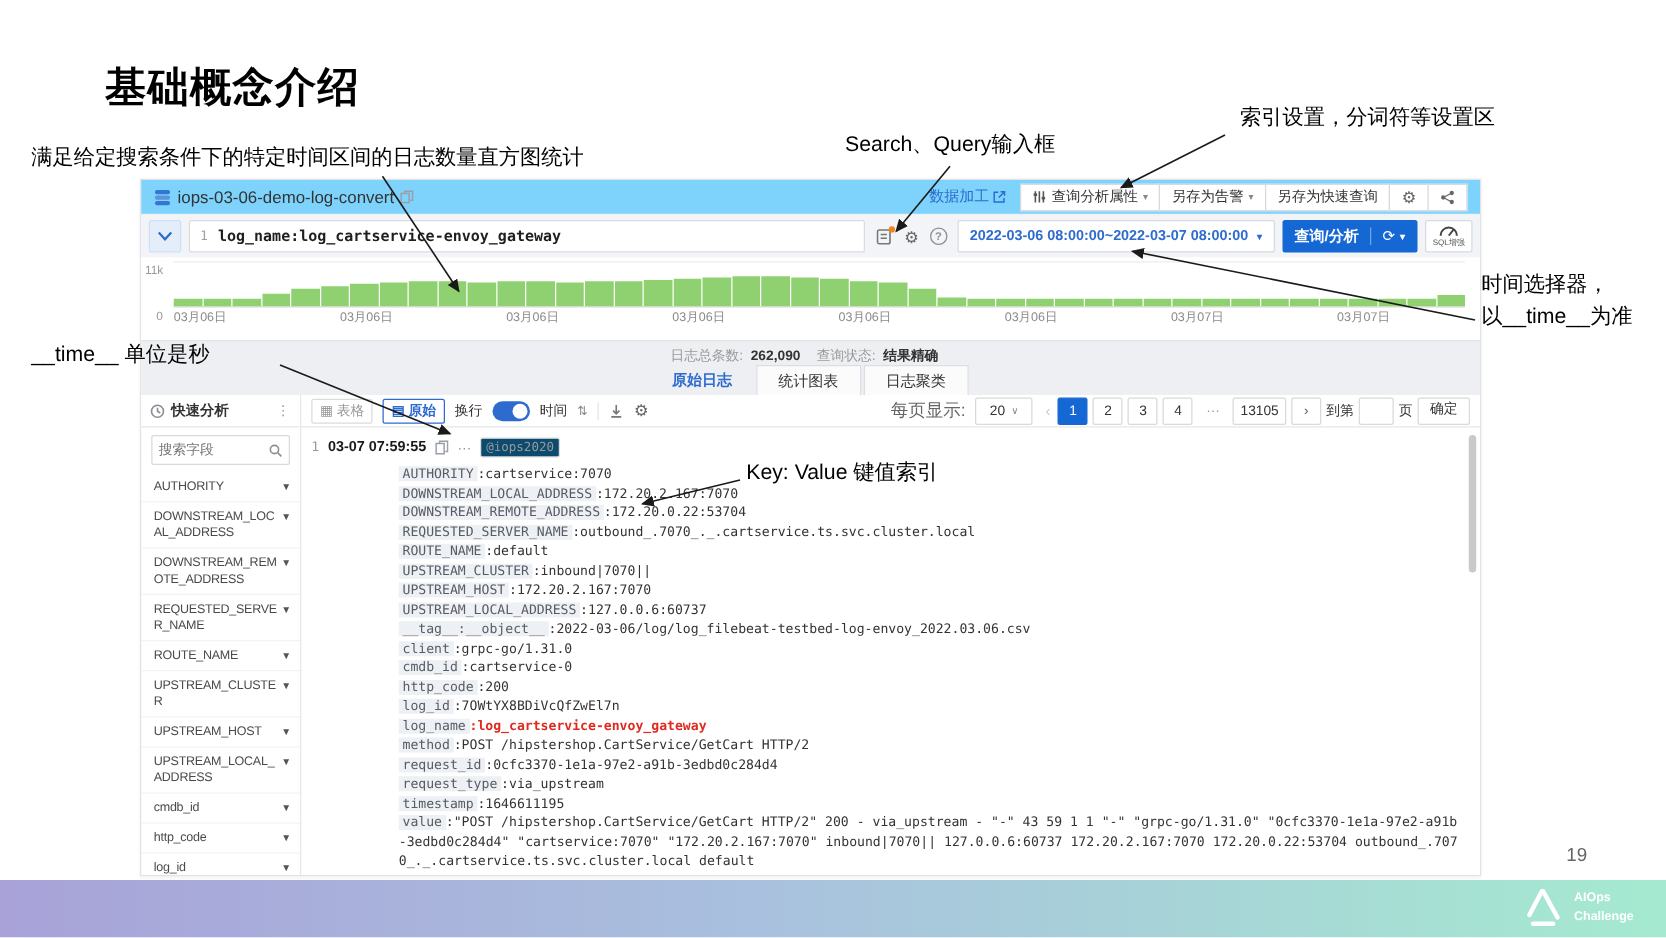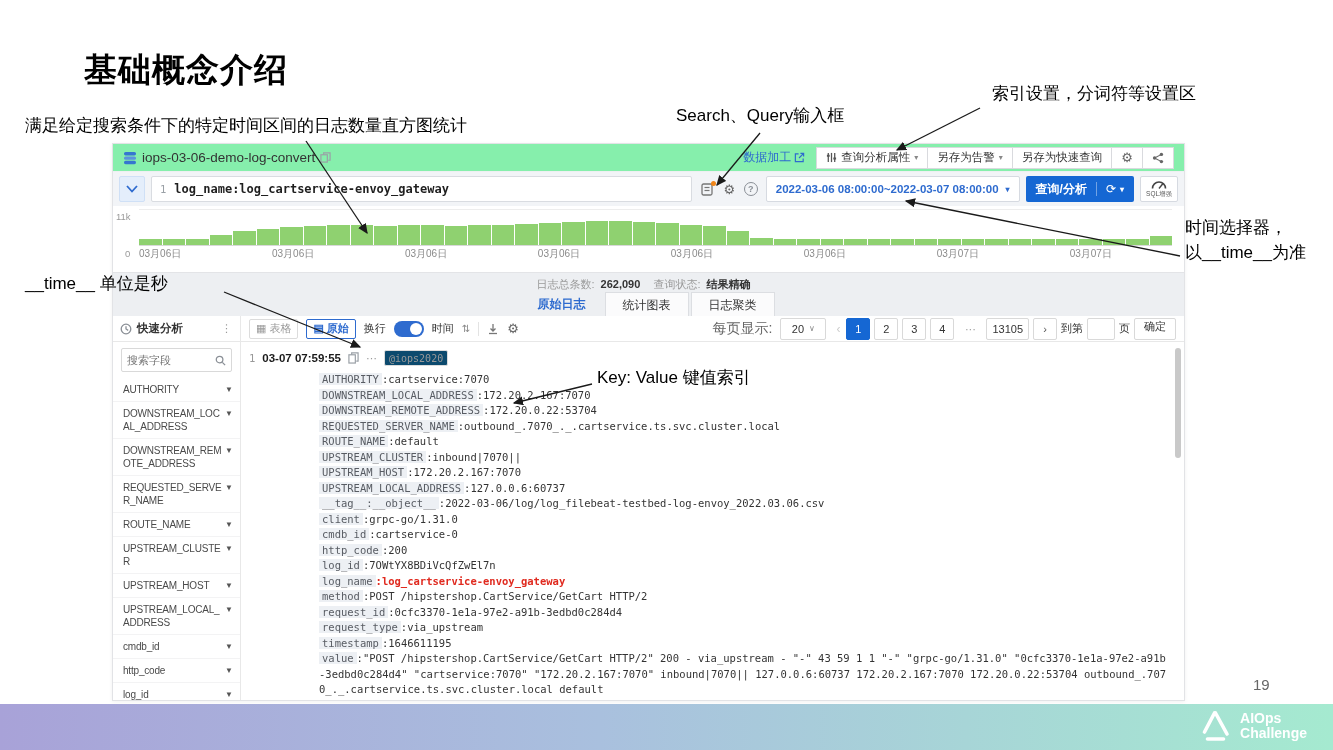--- a/index.html
+++ b/index.html
@@ -23,29 +23,29 @@
   .ann-index{ left:948px; top:82px;margin-left:44px; }
   .ann-time{ left:1185px; top:215px; line-height:25px; width:148px;}
   .ann-unit{ left:25px; top:272px; }
   .ann-kv{ left:597px; top:366px; }
   .page-num{ position:absolute; left:1253px; top:676px; font-size:15px; color:#666; z-index:5;}
 
   
   .footer{ position:absolute; left:0; top:704px; width:1333px; height:46px; z-index:40;
     background:linear-gradient(90deg, var(--fl) 0%, #a9c0de 45%, var(--fr) 100%); }
   .logo{ position:absolute; right:26px; top:5px; display:flex; align-items:center; gap:8px; }
-  .logo-text{ color:#fff; font-size:14px; font-weight:700; line-height:15px; }
+  .logo-text{ color:#fff; font-size:10px; font-weight:700; line-height:15px; }
 
   
   .app{ position:absolute; left:112px; top:143px; width:1073px; height:558px; background:#fff;
     border:1px solid #e2e3e6; box-shadow:0 1px 4px rgba(0,0,0,.06); z-index:10;
     display:flex; flex-direction:column; font-size:12px; }
 
   
-  .hd{ height:28px; display:flex; align-items:center; padding:0 10px; background:#86efac; border-bottom:1px solid #eef0f2;}
+  .hd{ height:28px; display:flex; align-items:center; padding:0 10px; background:#7dd3fc; border-bottom:1px solid #eef0f2;}
   .hd-title{ display:flex; align-items:center; gap:5px; font-size:13.5px; color:#333; font-weight:500;}
   .hd-right{ margin-left:auto; display:flex; align-items:center; }
   .lnk{ color:var(--link); font-size:12px; display:flex; align-items:center; gap:3px; margin-right:12px; cursor:pointer;}
   .hbtn{ height:22px; display:flex; align-items:center; gap:4px; padding:0 9px; border:1px solid #d9dade; background:#fff;
     font-size:11.5px; color:#333; margin-left:-1px; cursor:pointer;}
   .caret{ font-size:8px; color:#888; }
   .gicon{ font-size:13px; color:#666; line-height:1; }
 
   
   .qrow{ height:34px; background:#f2f4f7; display:flex; align-items:center; gap:6px; padding:0 6px; }

